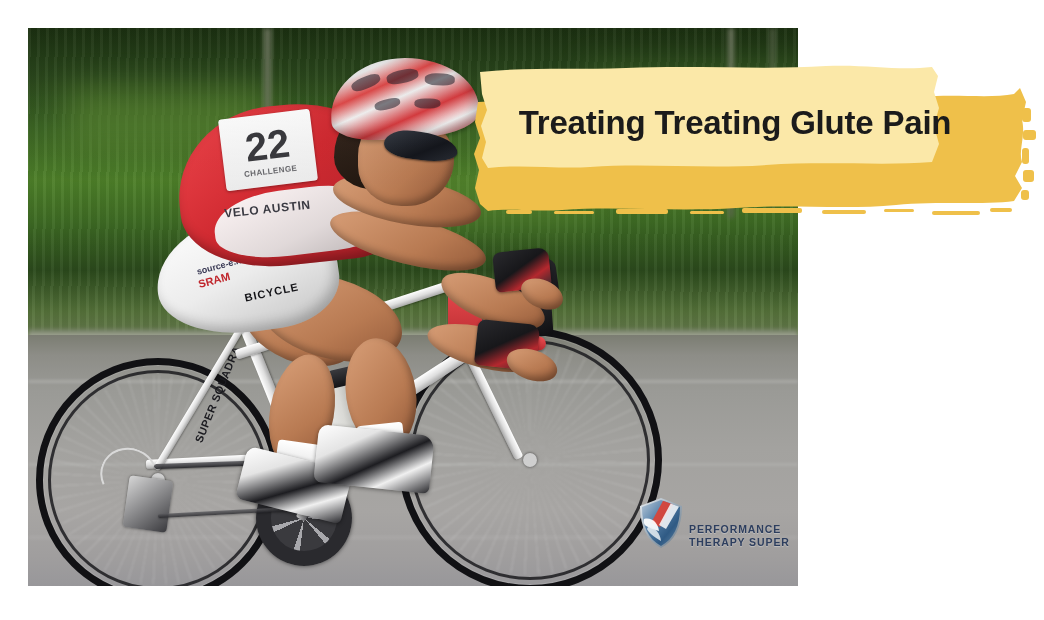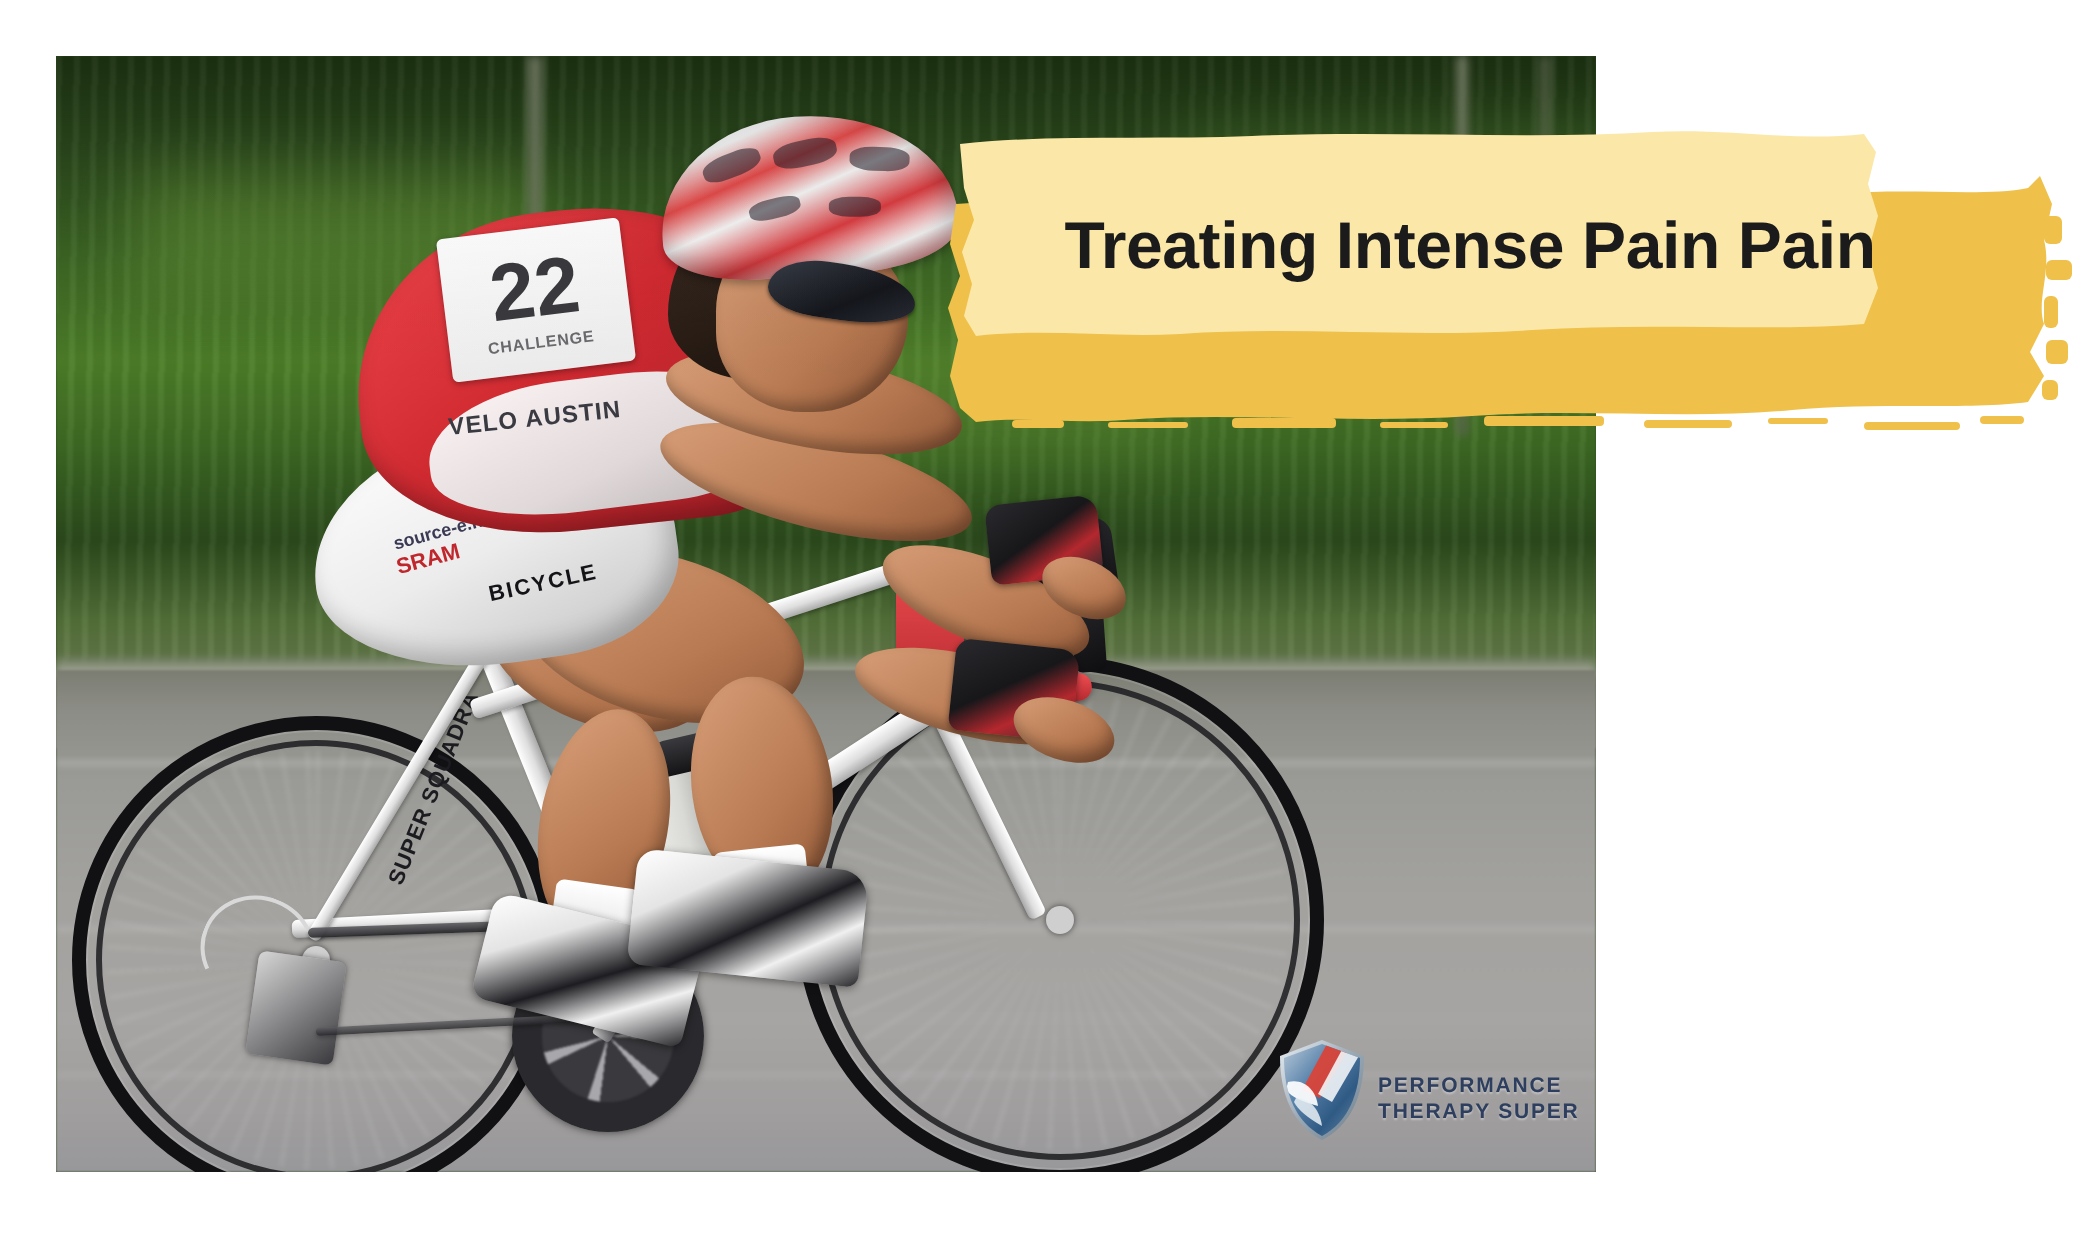--- a/index.html
+++ b/index.html
@@ -356,25 +356,25 @@
     font-size: 33px;
     line-height: 1.38;
     letter-spacing: -0.2px;
   }
   #headline .l2 { display: block; }
 
   
   #logo {
     position: absolute;
     left: 638px;
-    top: 514px;
+    top: 487px;
     width: 130px;
     height: 62px;
     display: flex;
-    align-items: center;
+    align-items: flex-end;
     gap: 5px;
   }
   #logo .shield-wrap {
     width: 46px;
     height: 52px;
     flex: 0 0 auto;
   }
   #logo .wordmark {
     display: flex;
     flex-direction: column;
@@ -559,21 +559,21 @@
              L472,18 L468,34 L473,50
              L468,68 L473,86 L466,104
              C420,108 360,103 300,107
              C240,111 180,105 124,109
              C90,111 56,106 22,110
              L16,100 L20,84 L15,68
              L21,52 L16,36 Z"></path>
   </svg>
 
   <div id="headline">
-    <span class="l1">Treating Intense Pain Pain</span>
+    <span class="l1">Treating Treating Glute Pain</span>
   </div>
 
   <div id="logo">
     <div class="shield-wrap">
       <svg viewBox="0 0 46 52" width="46" height="52">
         <defs>
           <linearGradient id="shieldBody" x1="0" y1="0" x2="1" y2="1">
             <stop offset="0%" stop-color="#b9c9d8"></stop>
             <stop offset="35%" stop-color="#5d86ad"></stop>
             <stop offset="70%" stop-color="#2f5a84"></stop>

